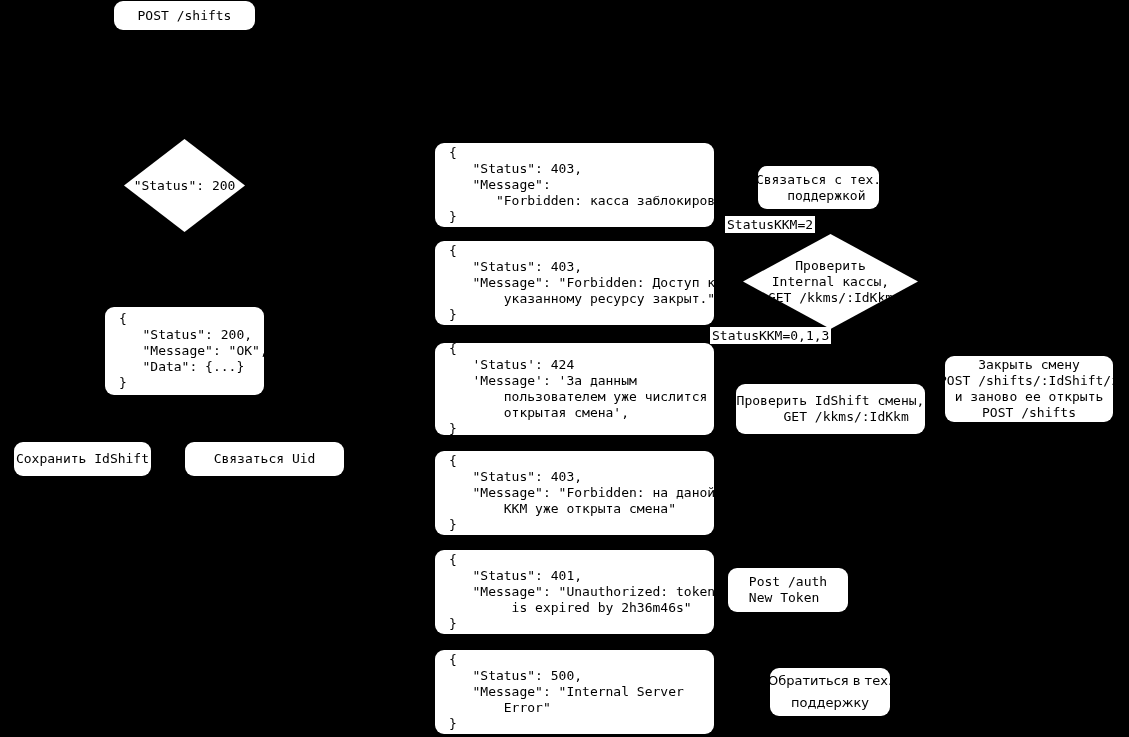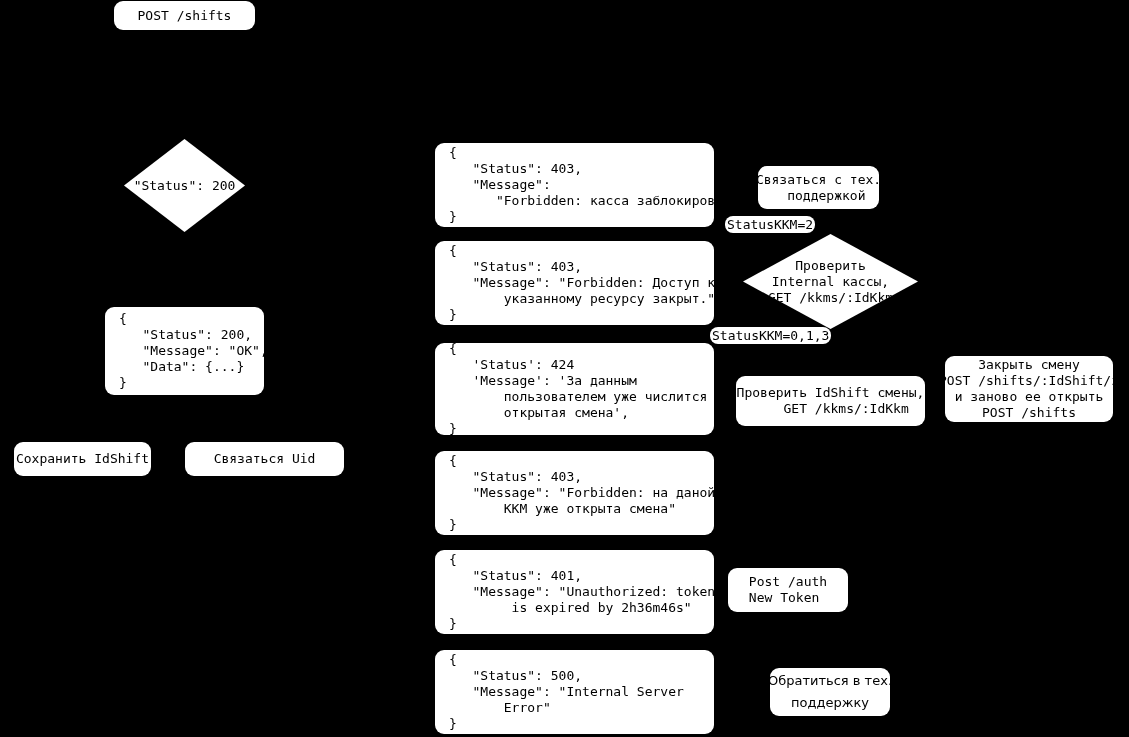--- a/index.html
+++ b/index.html
@@ -82,21 +82,21 @@
   
   .edge-label {
     position: absolute;
     background: #ffffff;
     color: #000000;
     font-family: "DejaVu Sans Mono", monospace;
     font-size: 13px;
     line-height: 15px;
     padding: 1px 2px;
     white-space: pre;
-    border-radius: 8px;
+    border-radius: 0;
   }
 </style>
 </head>
 <body>
 
 <div class="canvas">
 
   <div class="node center" style="left:100px; top:1px; width:141px; height:29px;">
     <span class="txt">POST /shifts</span>
   </div>
@@ -178,21 +178,21 @@
   <div class="edge-label" style="left:711px; top:216px;">StatusKKM=2</div>
 
   <div class="diamond" style="left:729px; top:234px; width:175px; height:95px;">
     <span class="txt">Проверить
 Internal кассы,
 GET /kkms/:IdKkm</span>
   </div>
 
   <div class="edge-label" style="left:696px; top:327px;">StatusKKM=0,1,3</div>
 
-  <div class="node center" style="left:722px; top:376px; width:189px; height:50px;">
+  <div class="node center" style="left:722px; top:384px; width:189px; height:50px;">
     <span class="txt">Проверить IdShift смены,
     GET /kkms/:IdKkm</span>
   </div>
 
   <div class="node center" style="left:931px; top:356px; width:168px; height:66px;">
     <span class="txt">Закрыть смену
 POST /shifts/:IdShift/z
 и заново ее открыть
 POST /shifts</span>
   </div>

